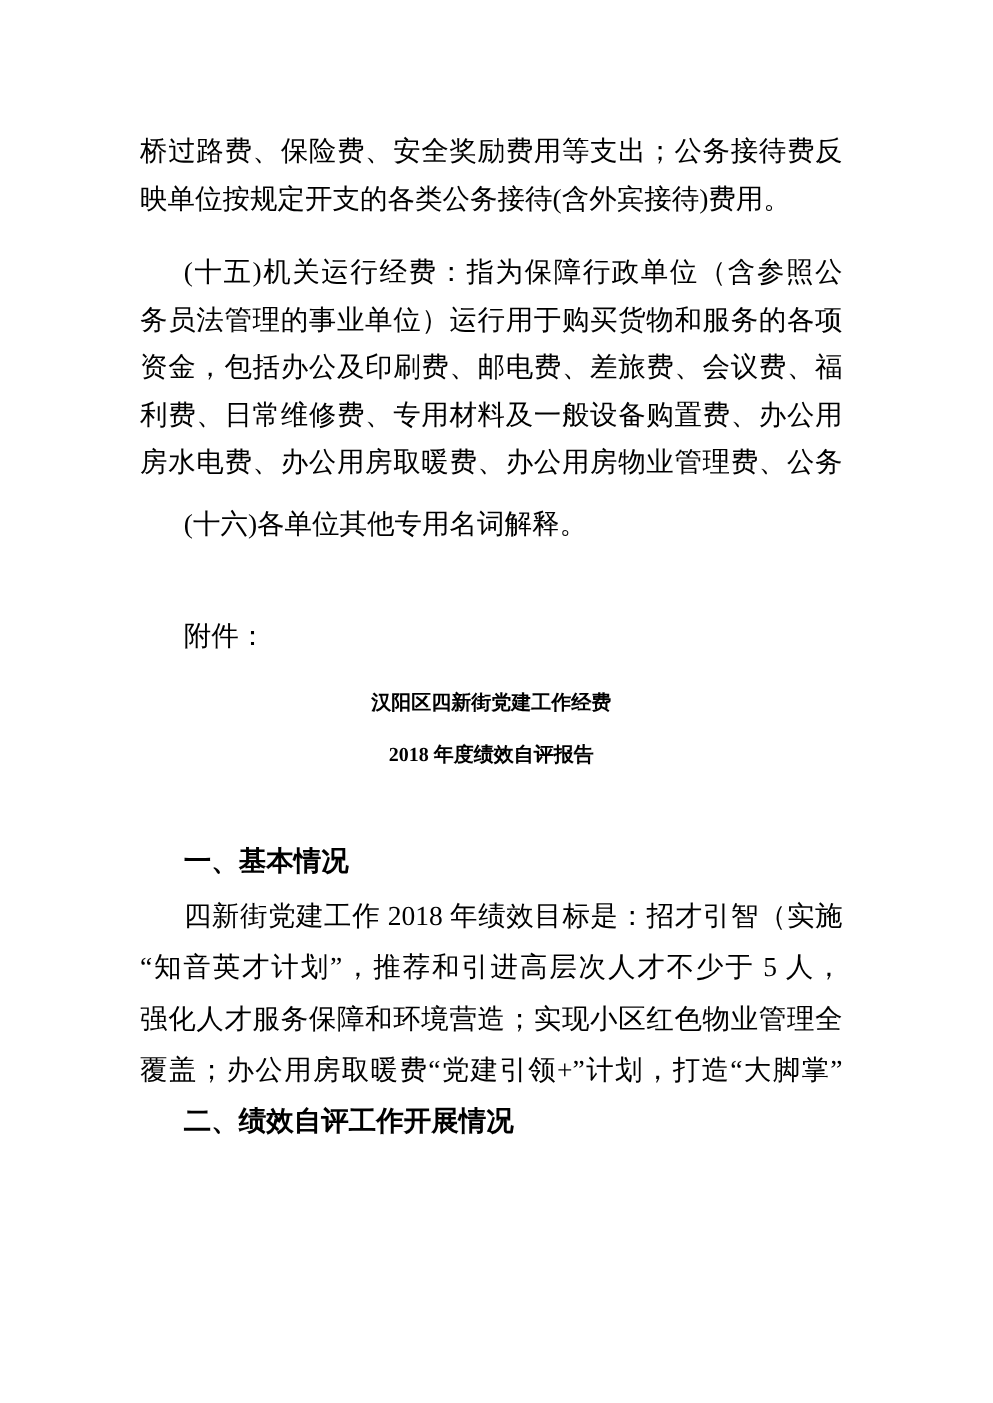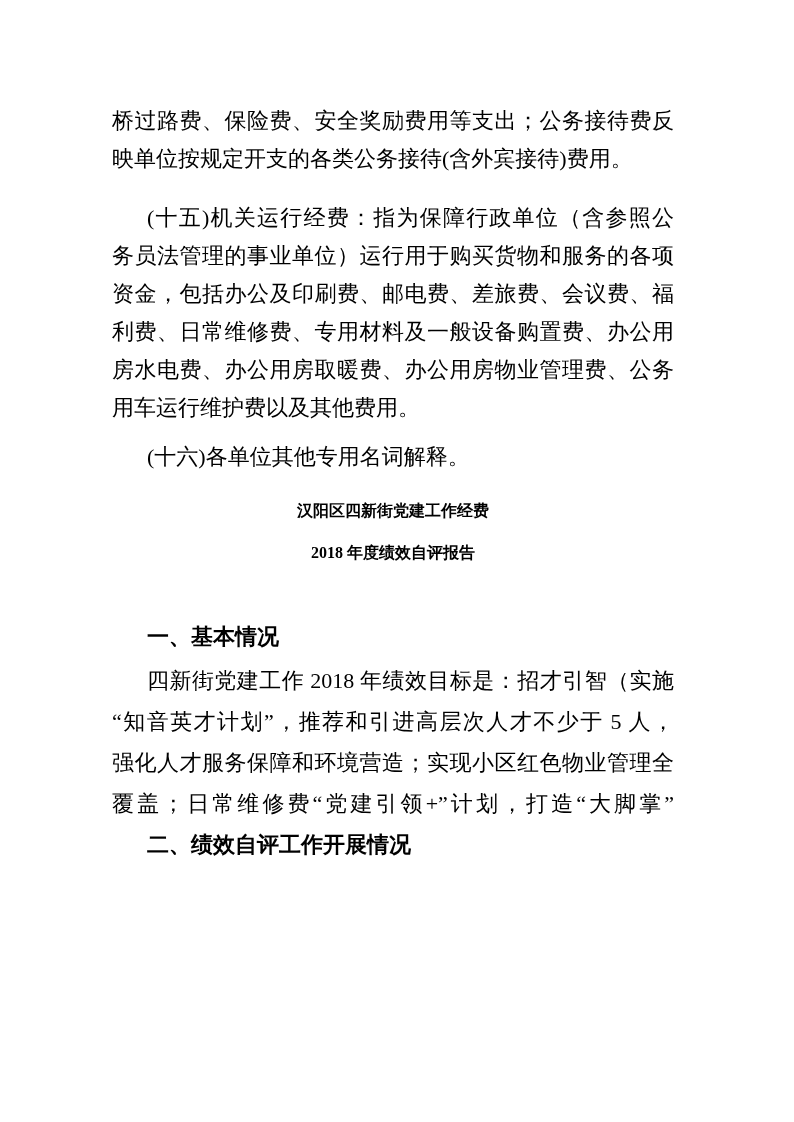--- a/index.html
+++ b/index.html
@@ -63,38 +63,40 @@
       <div class="ln j">桥过路费、保险费、安全奖励费用等支出；公务接待费反</div>
       <div class="ln last">映单位按规定开支的各类公务接待(含外宾接待)费用。</div>
     </div>
 
     <div class="para para-15">
       <div class="ln j ind">(十五)机关运行经费：指为保障行政单位（含参照公</div>
       <div class="ln j">务员法管理的事业单位）运行用于购买货物和服务的各项</div>
       <div class="ln j">资金，包括办公及印刷费、邮电费、差旅费、会议费、福</div>
       <div class="ln j">利费、日常维修费、专用材料及一般设备购置费、办公用</div>
       <div class="ln j">房水电费、办公用房取暖费、办公用房物业管理费、公务</div>
-      <div class="ln last">用车运行维护费以及其他费用。</div>
     </div>
 
     <div class="para para-16">
       <div class="ln last ind">(十六)各单位其他专用名词解释。</div>
     </div>
 
+    <div class="para attach">
+      <div class="ln last ind">附件：</div>
+    </div>
 
     <div class="title-block">
       <div class="tln">汉阳区四新街党建工作经费</div>
       <div class="tln">2018 年度绩效自评报告</div>
     </div>
 
     <div class="heading">一、基本情况</div>
 
     <div class="para body-para">
       <div class="ln j ind">四新街党建工作 2018 年绩效目标是：招才引智（实施</div>
       <div class="ln j">“知音英才计划”，推荐和引进高层次人才不少于 5 人，</div>
       <div class="ln j">强化人才服务保障和环境营造；实现小区红色物业管理全</div>
-      <div class="ln j">覆盖；日常维修费“党建引领+”计划，打造“大脚掌”</div>
+      <div class="ln j">覆盖；办公用房取暖费“党建引领+”计划，打造“大脚掌”</div>
     </div>
 
     <div class="heading heading-2">二、绩效自评工作开展情况</div>
 
   </div>
 </div>
 
 </body></html>

